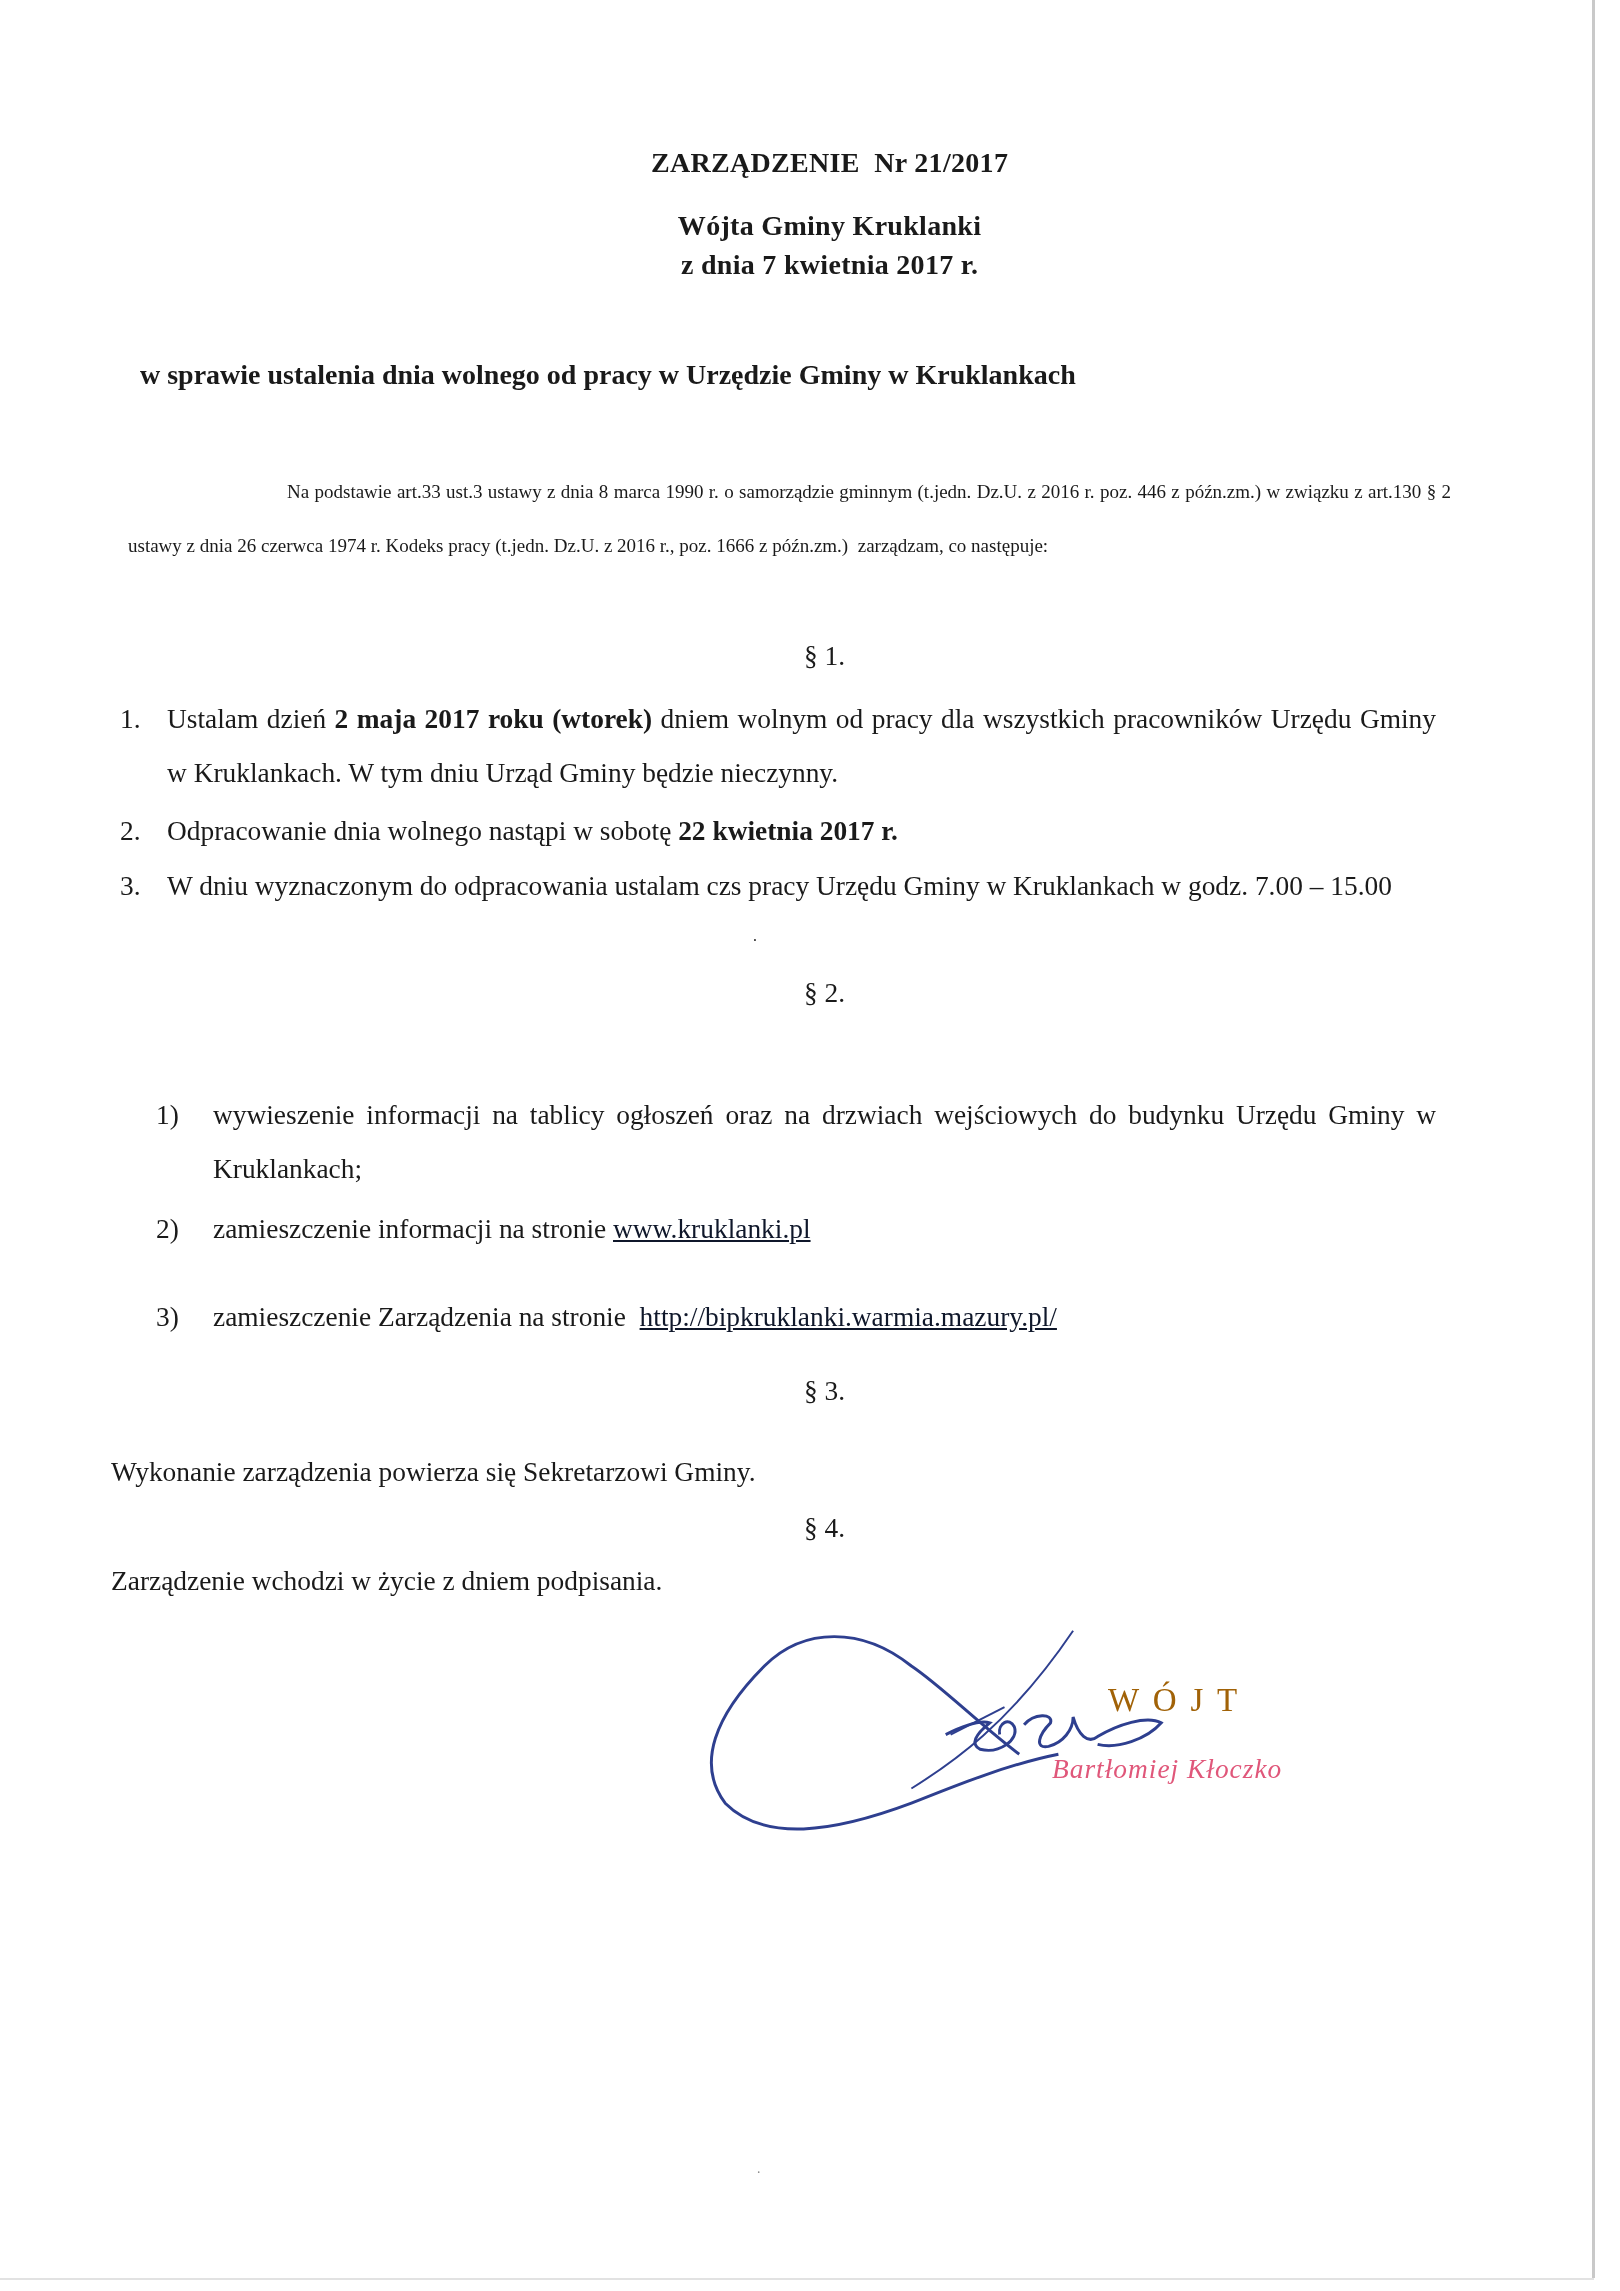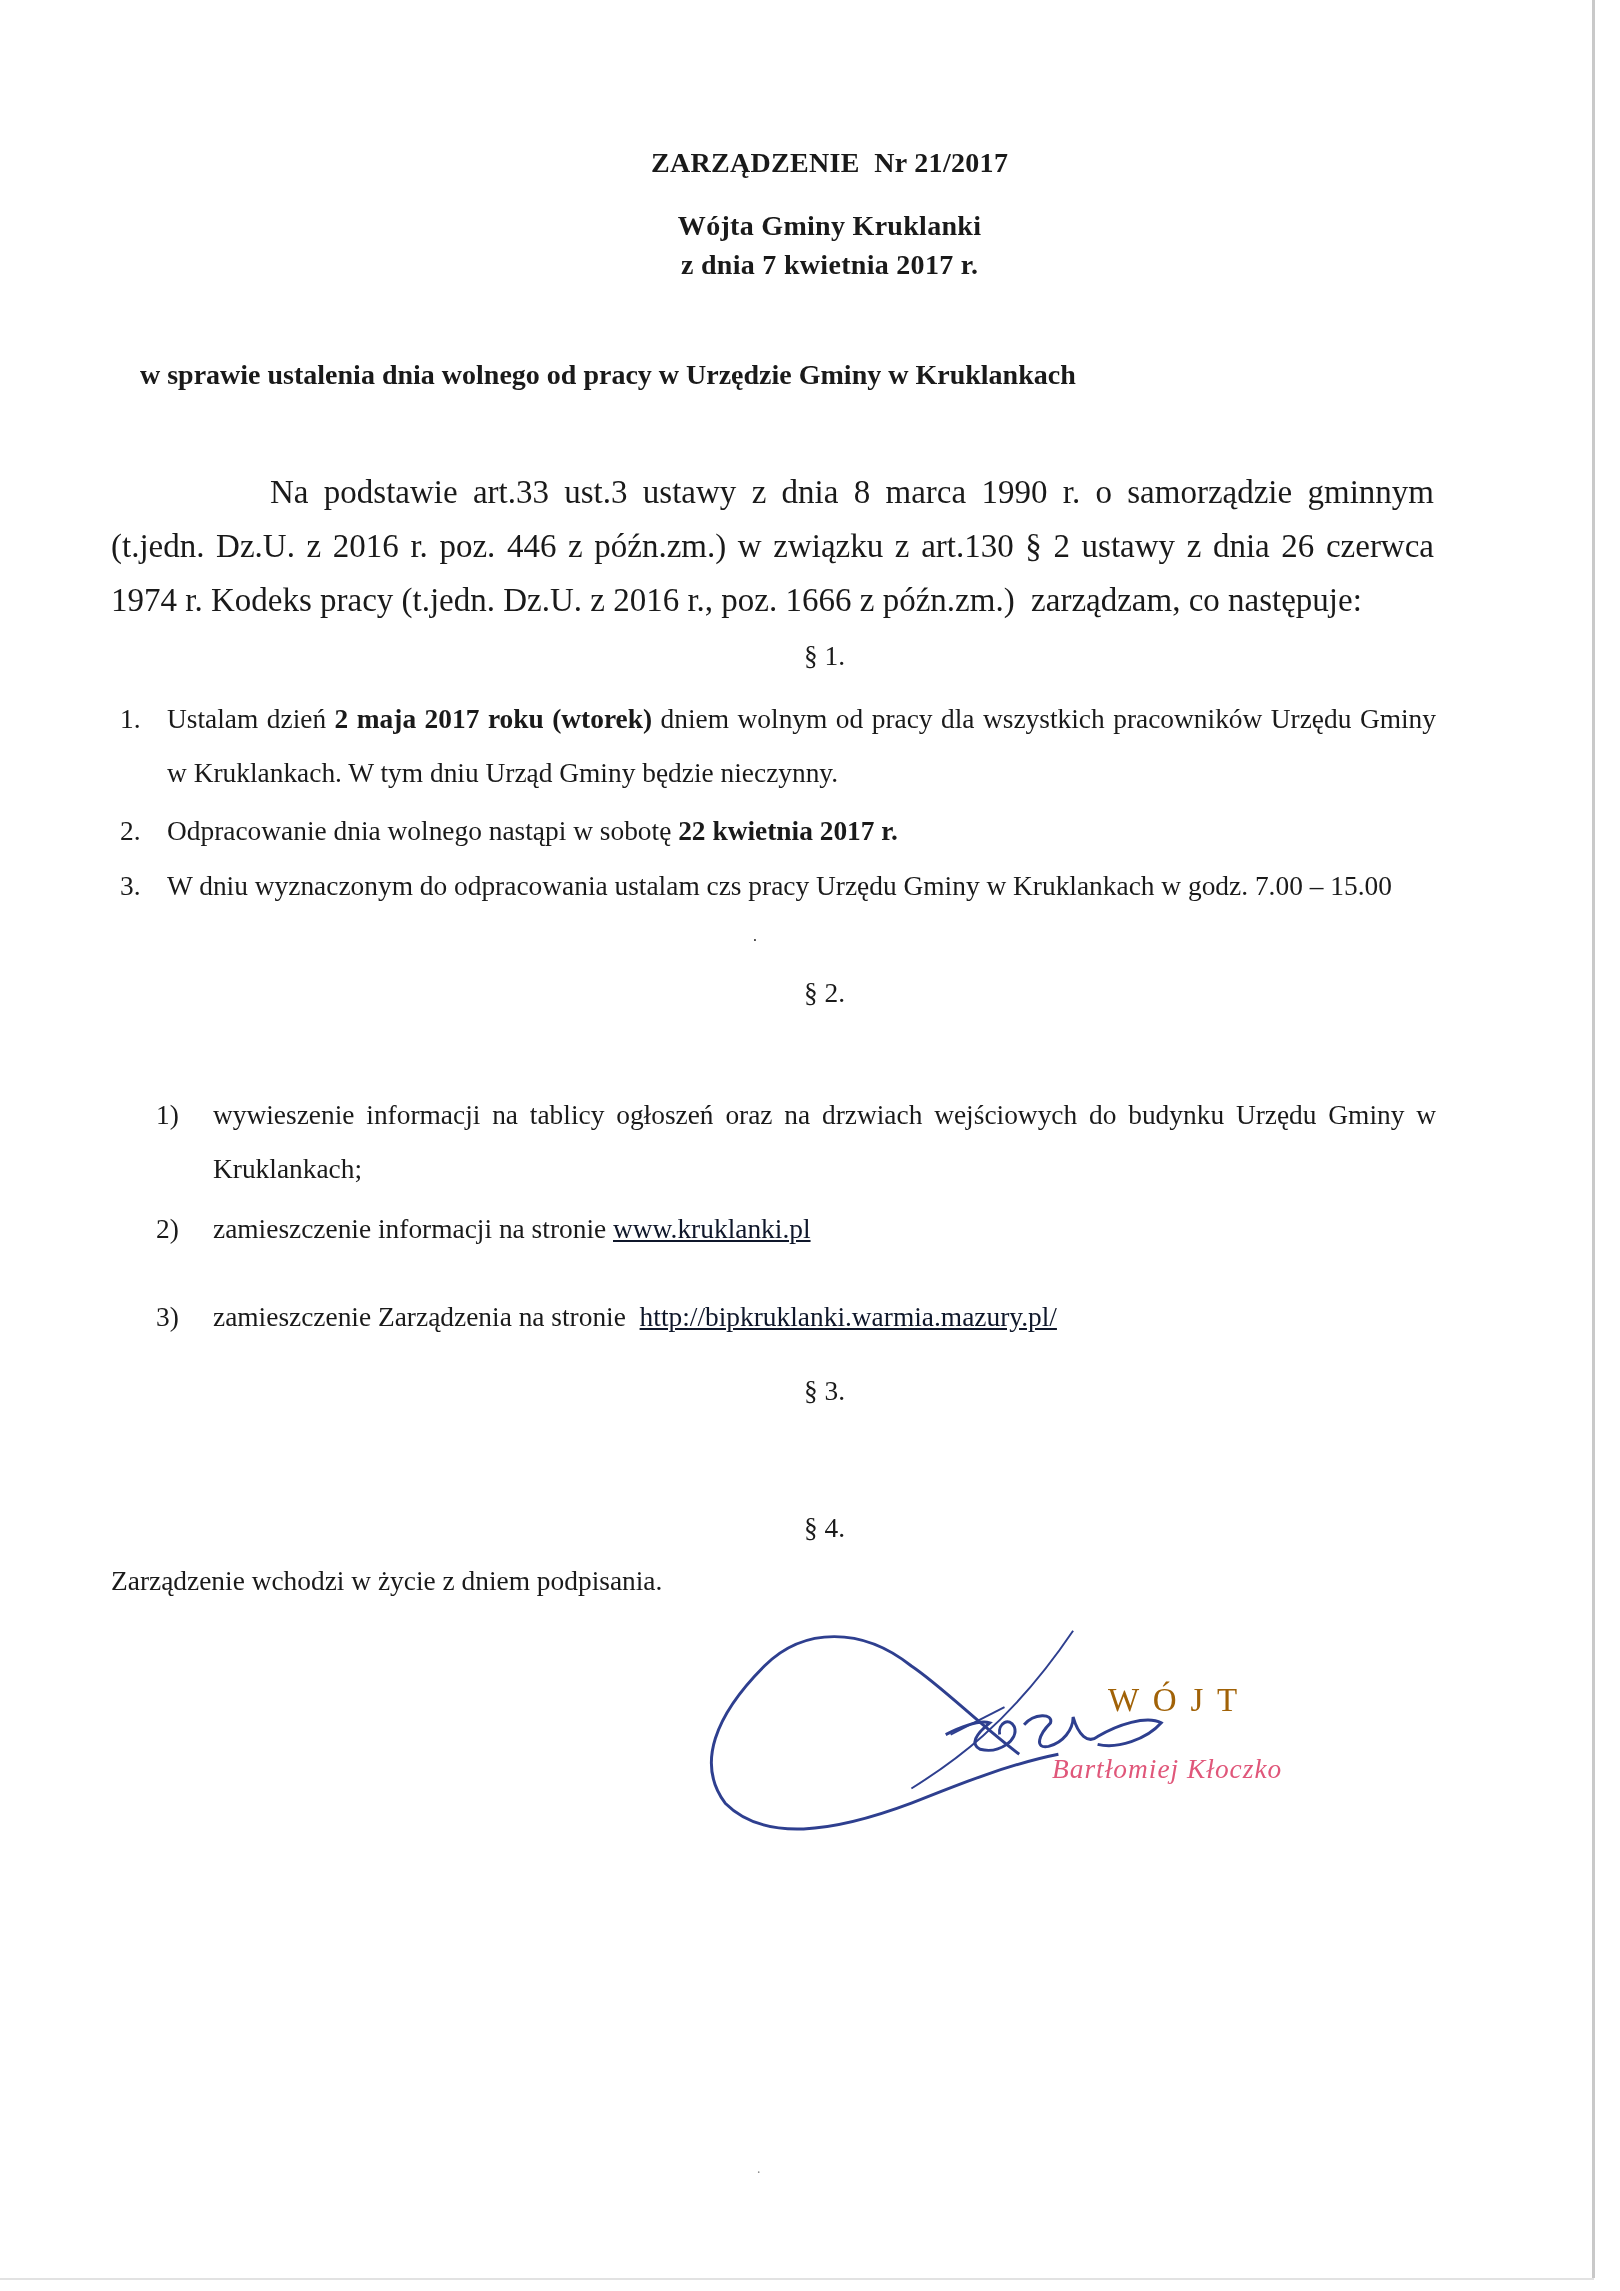--- a/index.html
+++ b/index.html
@@ -6,21 +6,21 @@
   body { width: 1620px; height: 2292px; position: relative; overflow: hidden;
          font-family: "Liberation Serif", "DejaVu Serif", serif; color: #1a1a1a; }
   .page { position: absolute; left: 0; top: 0; width: 1620px; height: 1804px; }
   .edge-right { position: absolute; left: 1592px; top: 0; width: 2.9px; height: 2278px; background: #c9c9c9; }
   .edge-bottom { position: absolute; left: 0; top: 2278px; width: 1594px; height: 2px; background: #e2e2e2; }
   .title { position: absolute; left: 0; width: 1620px; text-align: center; font-weight: bold; font-size: 28px; letter-spacing: 0.3px; }
   .t1 { top: 147px; left: 19.6px; }
   .t2 { top: 210px; left: 19.6px; }
   .t3 { top: 249px; left: 19.6px; }
   .subject { position: absolute; left: 118px; top: 359px; font-weight: bold; font-size: 28px; margin-left: 22px; }
-  .para { position: absolute; left: 111px; width: 1323px; font-size: 33px; line-height: 54px; text-align: justify; }
+  .para { position: absolute; left: 128px; width: 1323px; font-size: 19px; line-height: 54px; text-align: justify; }
   .intro { top: 465px; text-indent: 159px; }
   .sec { position: absolute; left: 0; width: 1620px; text-align: center; font-size: 27.4px; padding-left: 29px; box-sizing: border-box; }
   .s1 { top: 641px; }
   .s2 { top: 978px; }
   .s3 { top: 1376px; }
   .s4 { top: 1513px; }
   .item { position: absolute; left: 167px; width: 1269px; font-size: 27.4px; line-height: 54px; text-align: justify; }
   .item .num { position: absolute; left: -47px; top: 0; }
   .i1 { top: 692px; }
   .i2 { top: 804px; }
@@ -81,20 +81,21 @@
   <div class="sub sub2">
     <span class="num">2)</span>
     <span style="white-space:pre">zamieszczenie informacji na stronie </span><span class="link">www.kruklanki.pl</span>
   </div>
   <div class="sub sub3">
     <span class="num">3)</span>
     <span style="white-space:pre">zamieszczenie Zarządzenia na stronie  </span><span class="link">http://bipkruklanki.warmia.mazury.pl/</span>
   </div>
 
   <div class="sec s3">§ 3.</div>
+  <div class="plain exec">Wykonanie zarządzenia powierza się Sekretarzowi Gminy.</div>
 
   <div class="sec s4">§ 4.</div>
   <div class="plain effective">Zarządzenie wchodzi w życie z dniem podpisania.</div>
 
   <svg class="signature" viewBox="0 0 700 270" width="686" height="265">
     <path d="M 340 150 C 300 120, 260 80, 230 60 C 180 20, 120 20, 80 60 C 30 110, 10 160, 40 200 C 80 240, 150 230, 230 200 C 280 180, 330 160, 380 150" fill="none" stroke="#2e3f8f" stroke-width="3"></path>
     <path d="M 230 185 C 270 160, 330 120, 395 24" fill="none" stroke="#2e3f8f" stroke-width="2"></path>
     <path d="M 265 130 C 285 120, 300 115, 310 118 C 295 130, 290 140, 300 145 C 320 150, 340 135, 335 122 C 330 112, 318 118, 320 130" fill="none" stroke="#2e3f8f" stroke-width="3"></path>
     <path d="M 345 120 C 355 108, 375 108, 372 118 C 360 130, 355 145, 370 142 C 385 138, 395 125, 395 112 C 400 130, 410 140, 420 132 C 440 120, 470 110, 485 118 C 470 135, 440 145, 420 140" fill="none" stroke="#2e3f8f" stroke-width="3"></path>
     <path d="M 270 130 L 325 102" fill="none" stroke="#2e3f8f" stroke-width="2"></path>

